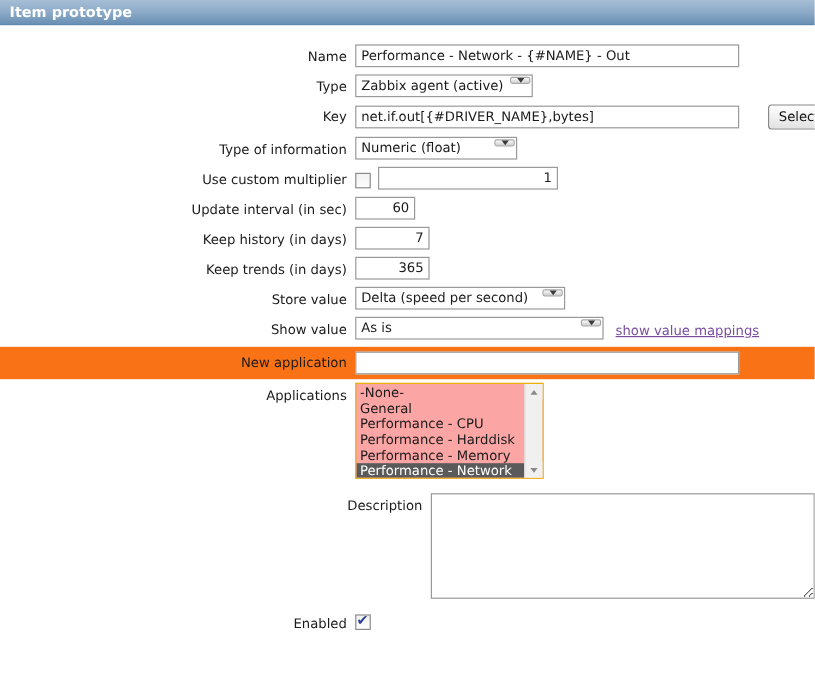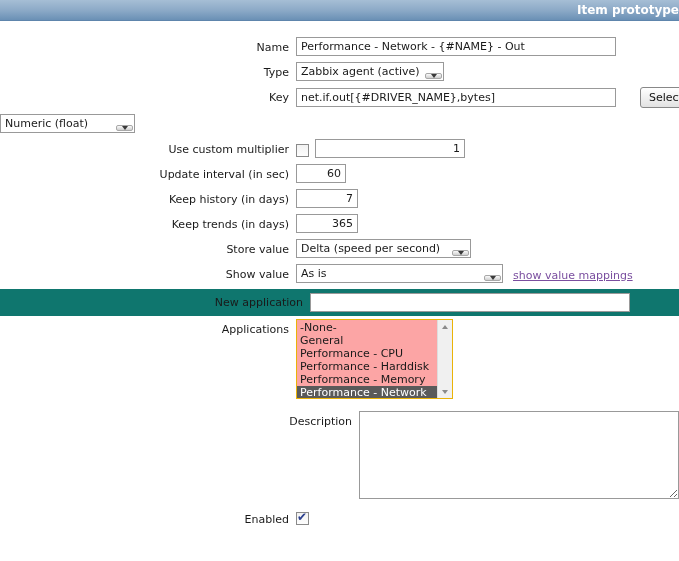--- a/index.html
+++ b/index.html
@@ -12,21 +12,20 @@
   }
   .header {
     height: 21px;
     line-height: 21px;
     padding-left: 8px;
     background: linear-gradient(to bottom, #a6bed5 0%, #8aa8c6 55%, #6a90b5 100%);
     border-bottom: 1px solid #5e85ac;
     color: #ffffff;
     font-size: 12px;
     font-weight: bold;
-    text-align: right;
   }
   .form { padding-top: 16px; }
   .row {
     display: flex;
     align-items: flex-start;
     margin-bottom: 6px;
   }
   .row-label {
     width: 296px;
     text-align: right;
@@ -48,21 +47,21 @@
   textarea { height: 88px; width: 320px; resize: both; }
   .w320 { width: 320px; }
   .num { text-align: right; }
   .disabled-input { color: #aaa; border-color: #bbb; }
   
   .select {
     border: 1px solid #999;
     background: #fff;
     height: 19px;
     display: flex;
-    align-items: flex-end;
+    align-items: flex-start;
     cursor: default;
   }
   .select .sel-txt { flex: 1; padding: 2px 4px; white-space: nowrap; overflow: hidden; }
   .sel-btn {
     width: 17px;
     margin: 1px;
     border: 1px solid #a8a8a8;
     border-radius: 2px;
     background: linear-gradient(to bottom, #fafafa, #cfcfcf);
     display: flex;
@@ -105,22 +104,22 @@
   }
   .link {
     color: #7a4e9f;
     text-decoration: underline;
     margin-left: 10px;
     margin-top: 3px;
     display: inline-block;
     cursor: pointer;
   }
   .green-row {
-    background: #0f766e;
-    padding: 4px 14px;
+    background: #f97316;
+    padding: 4px 0;
     margin-bottom: 3px;
   }
   .green-row .row-label { padding-top: 3px; }
   
   .listbox {
     width: 157px;
     height: 80px;
     border: 1px solid #eab308;
     background: #fca5a5;
     display: flex;
@@ -184,20 +183,21 @@
 
   <div class="row">
     <div class="row-label">Key</div>
     <div class="field">
       <input type="text" class="w320" value="net.if.out[{#DRIVER_NAME},bytes]" style="">
       <button class="btn">Select</button>
     </div>
   </div>
 
   <div class="row">
+    <div class="row-label">Type of information</div>
     <div class="field">
       <div class="select" style="width:135px">
         <span class="sel-txt">Numeric (float)</span>
         <span class="sel-btn">
             <span class="arrow-down"></span>
           </span>
       </div>
     </div>
   </div>
 

